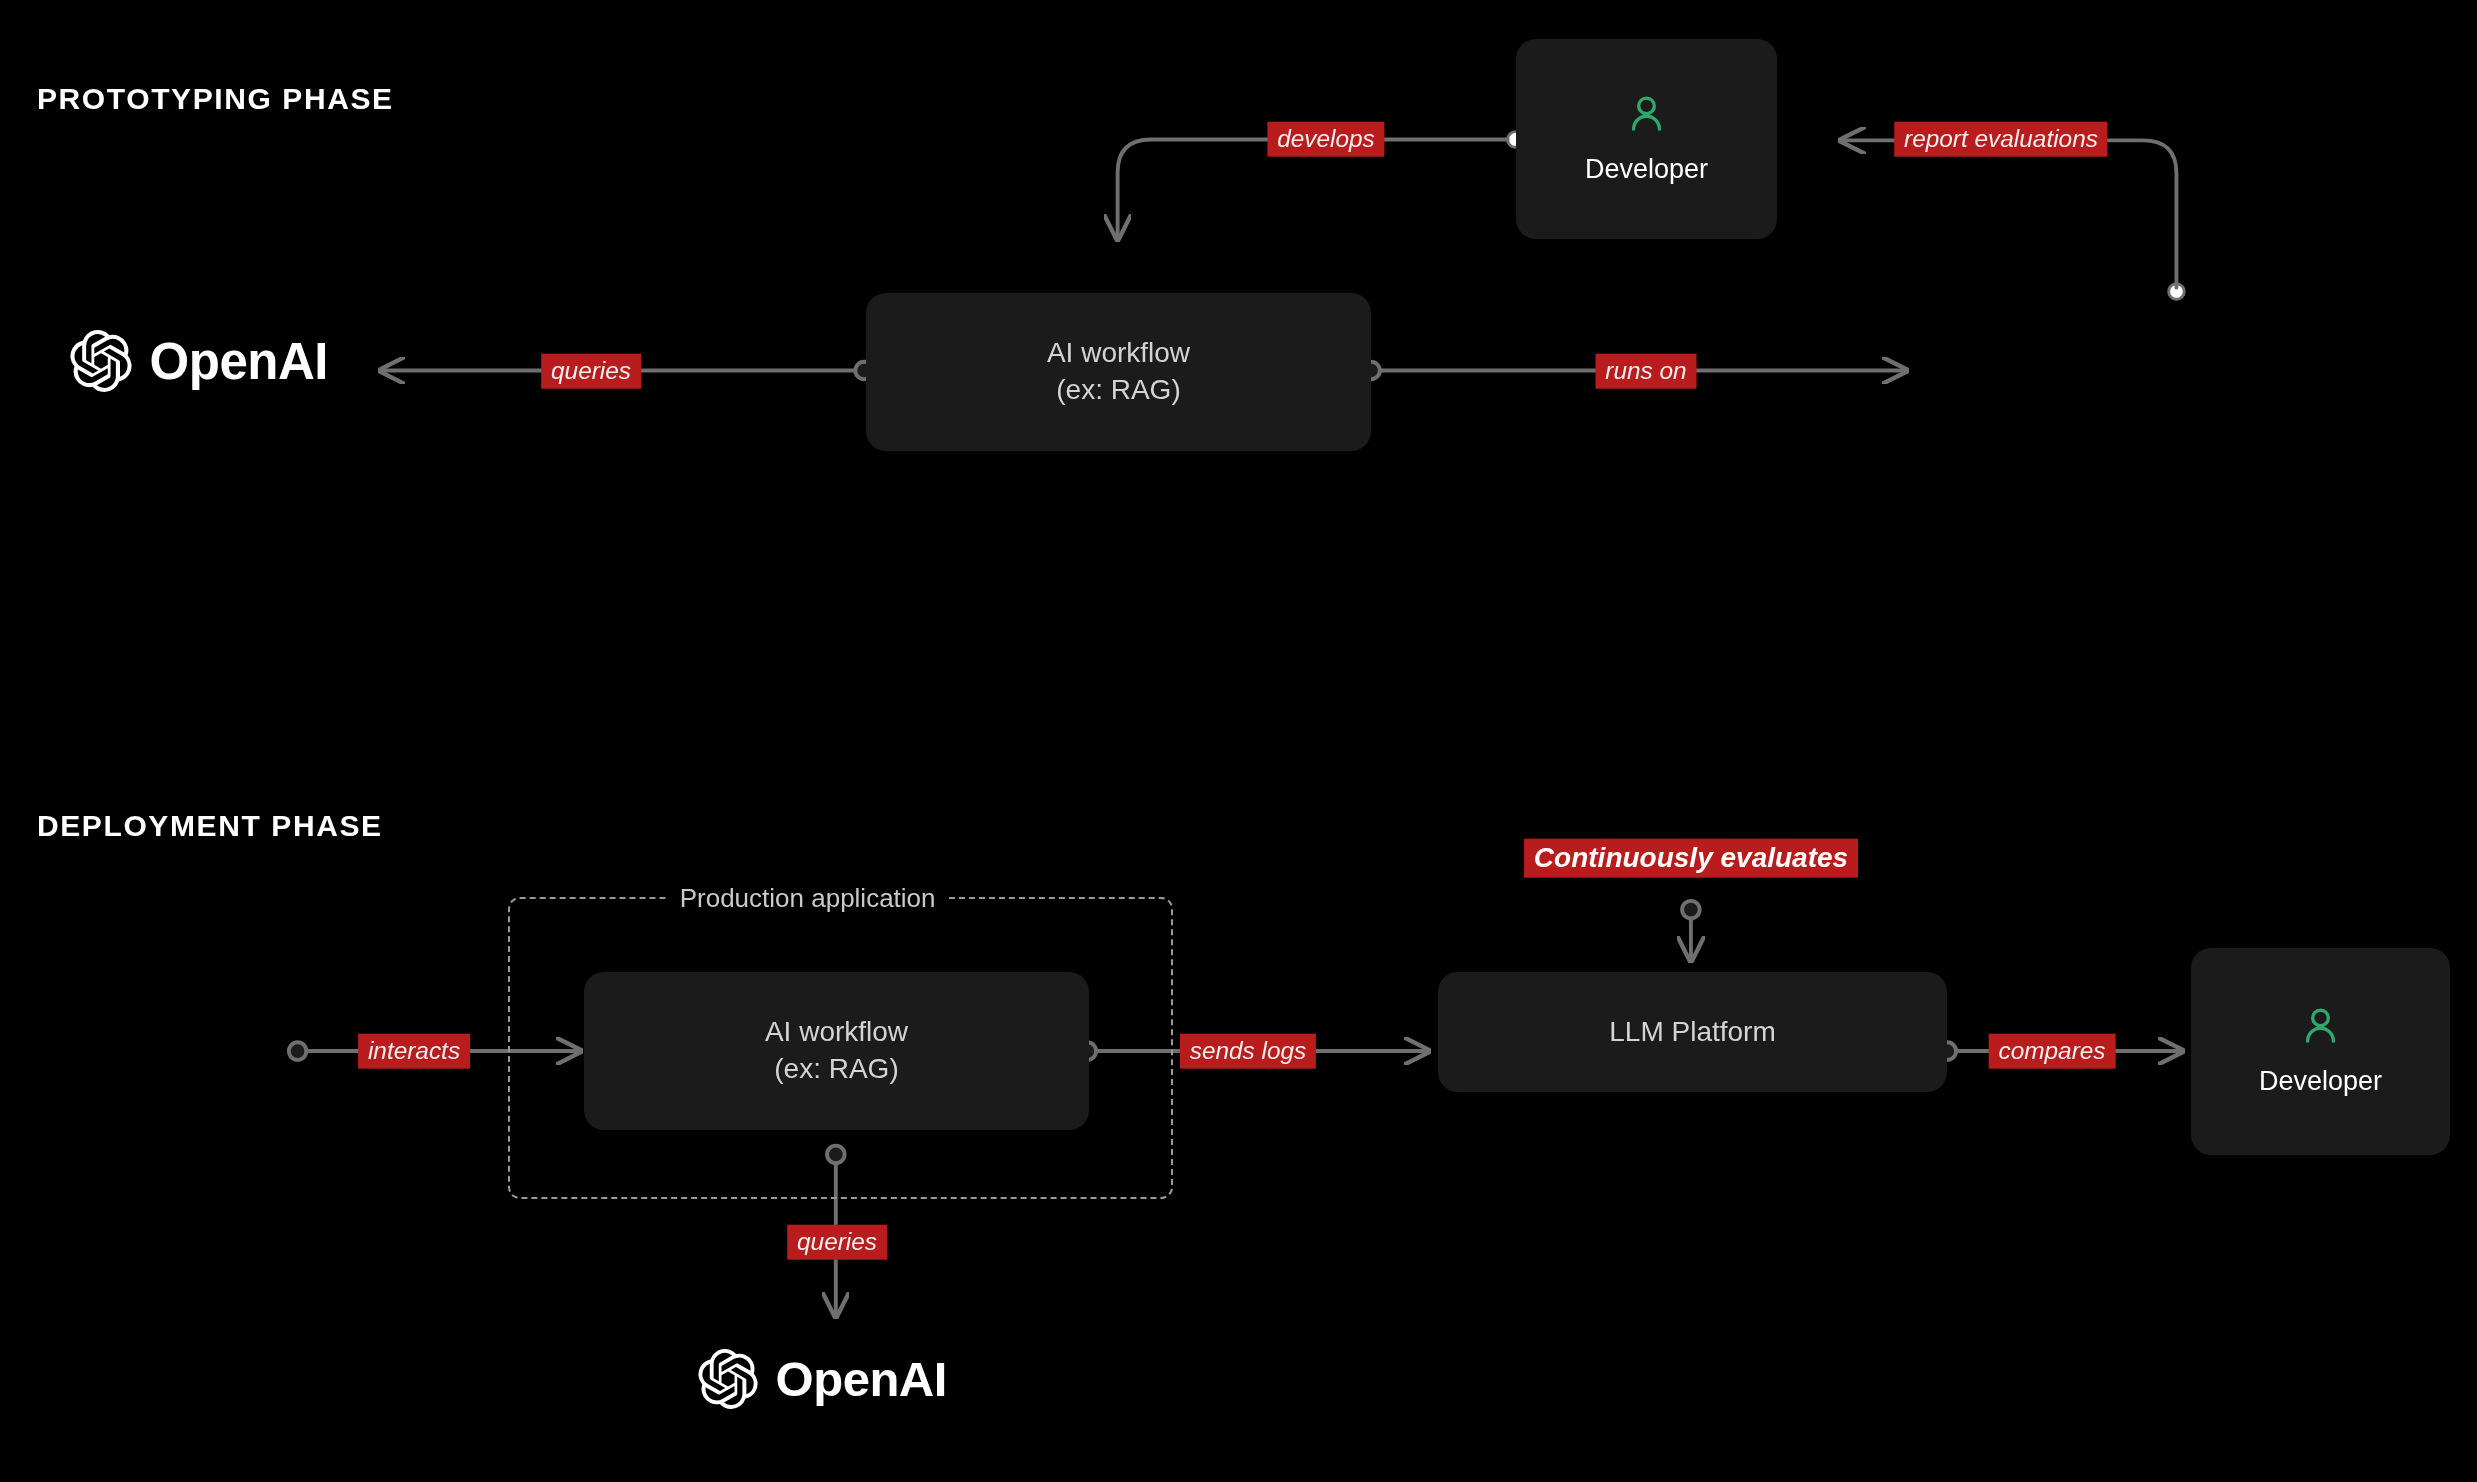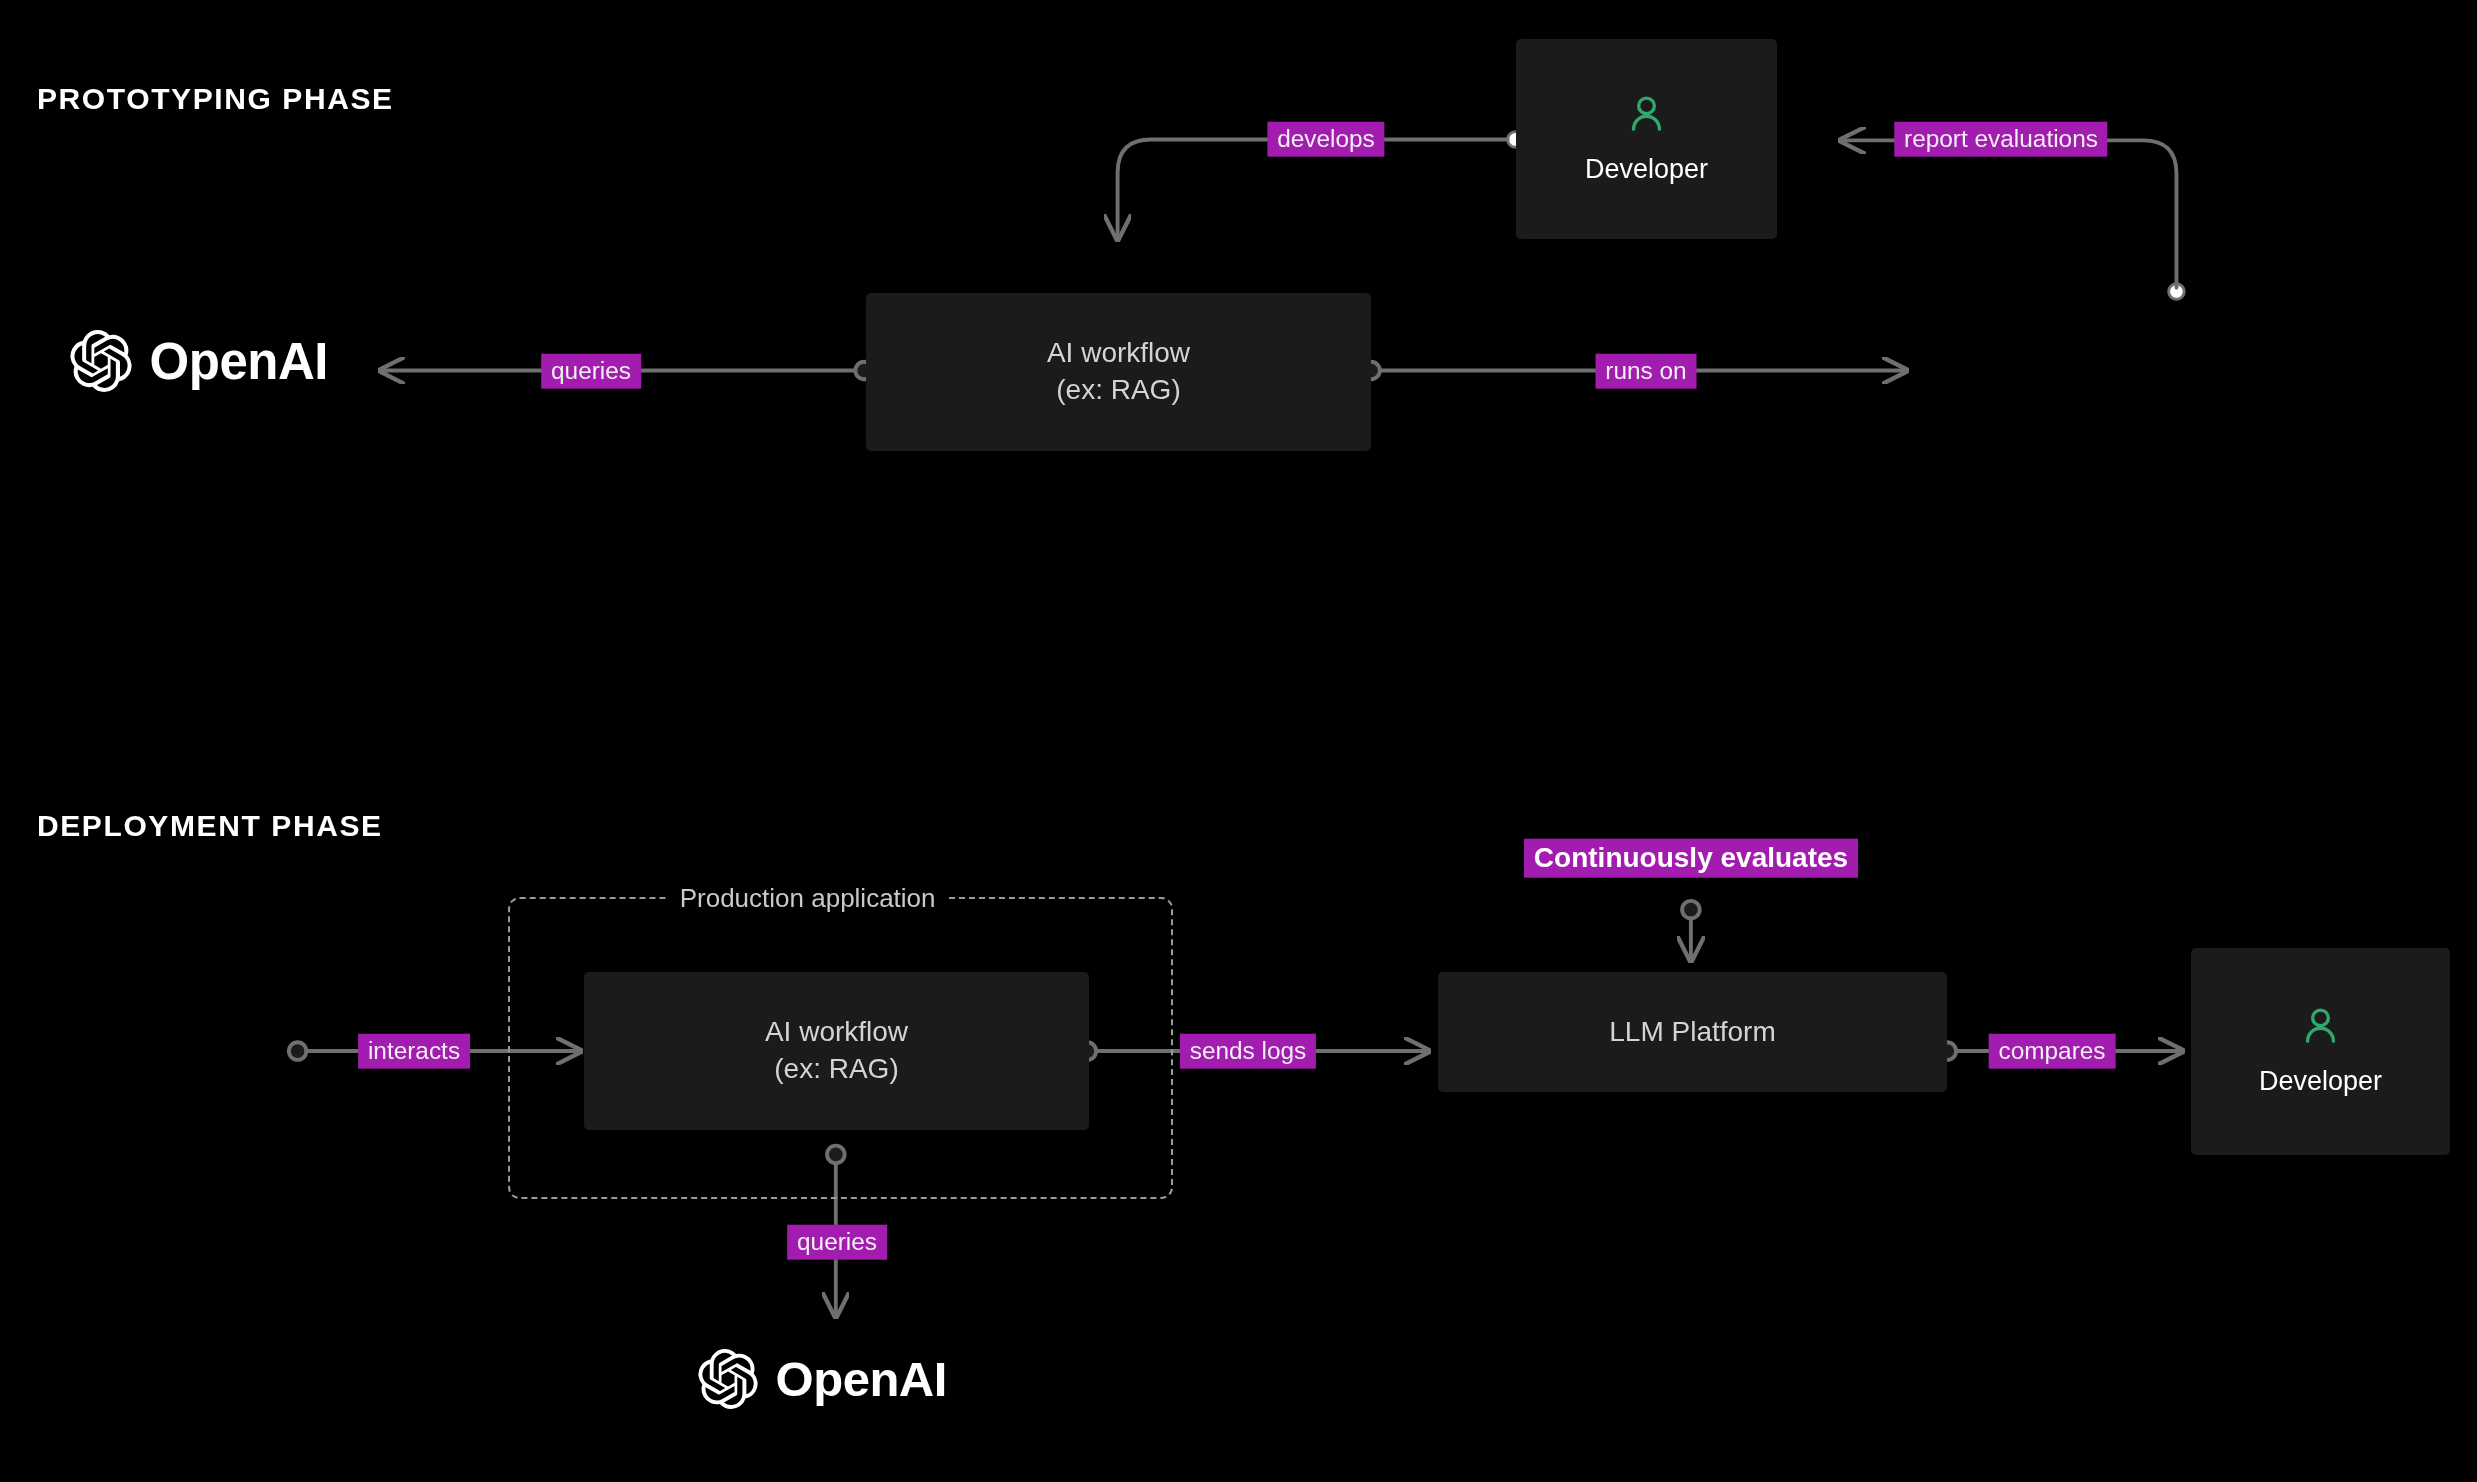--- a/index.html
+++ b/index.html
@@ -28,21 +28,21 @@
     font-weight: 700;
     letter-spacing: 1.6px;
     color: #ffffff;
     white-space: nowrap;
   }
 
   
   .node {
     position: absolute;
     background: #1b1b1b;
-    border-radius: 5px;
+    border-radius: 20px;
     display: flex;
     flex-direction: column;
     align-items: center;
     justify-content: center;
     box-sizing: border-box;
   }
   .node-label {
     font-size: 28px;
     color: #d4d4d4;
     line-height: 1.32;
@@ -73,25 +73,26 @@
     background: #000000;
     padding: 0 13.7px;
     white-space: nowrap;
   }
 
   
   .edge-label {
     position: absolute;
     font-size: 24.4px;
     color: #f0f0f0;
-    background: #a21caf;
+    background: #b91c1c;
     padding: 3.9px 9.8px;
     white-space: nowrap;
     transform: translate(-50%, -50%);
     line-height: 1.1;
+    font-style: italic;
   }
   .edge-label.strong {
     font-size: 28px;
     font-weight: 700;
     color: #ffffff;
   }
 
   
   #edges {
     position: absolute;

